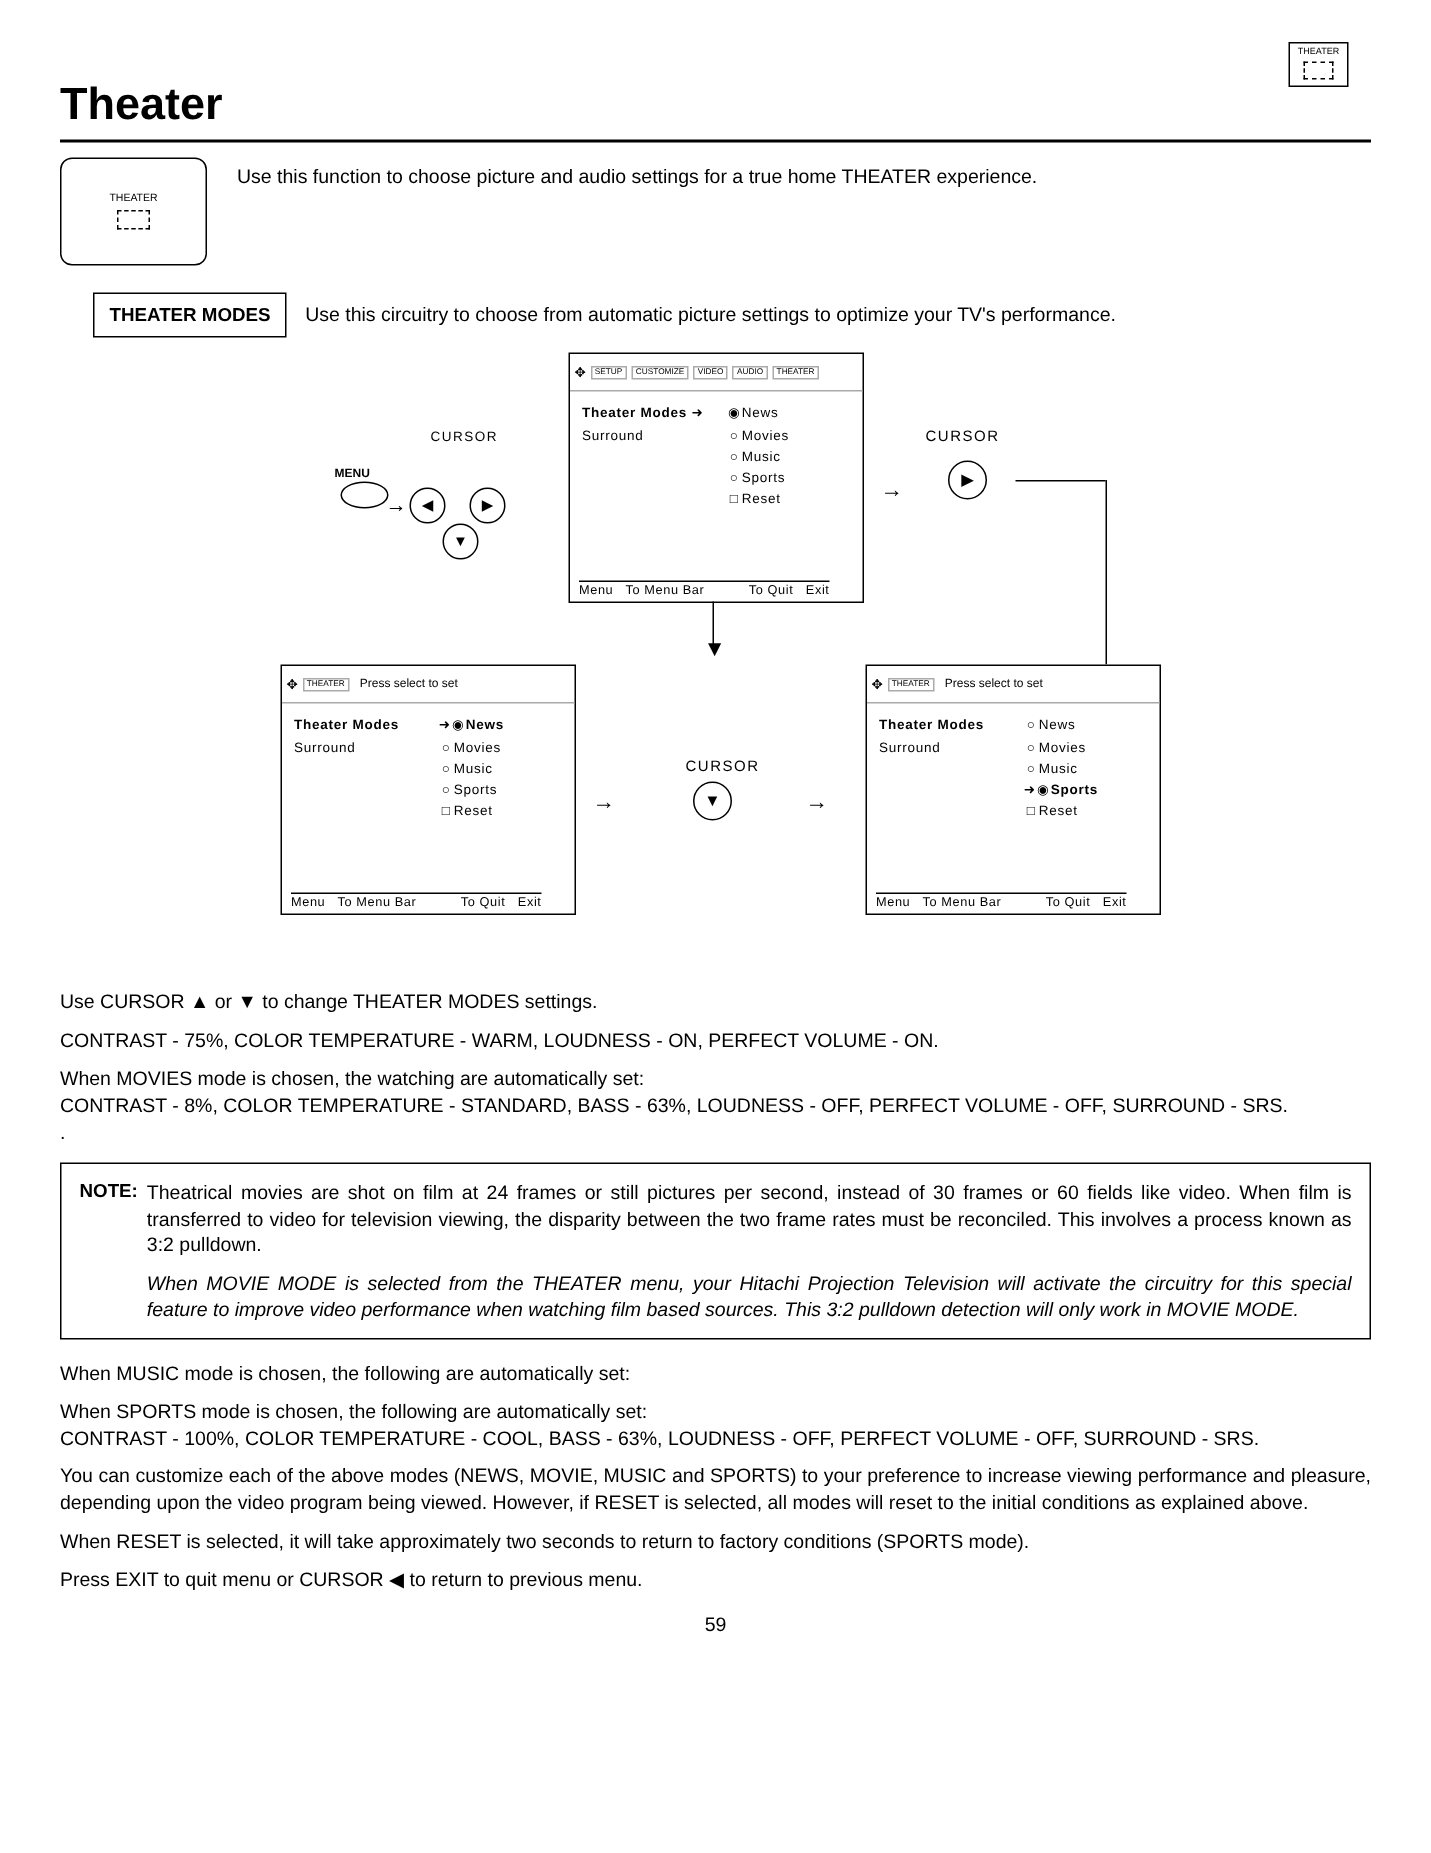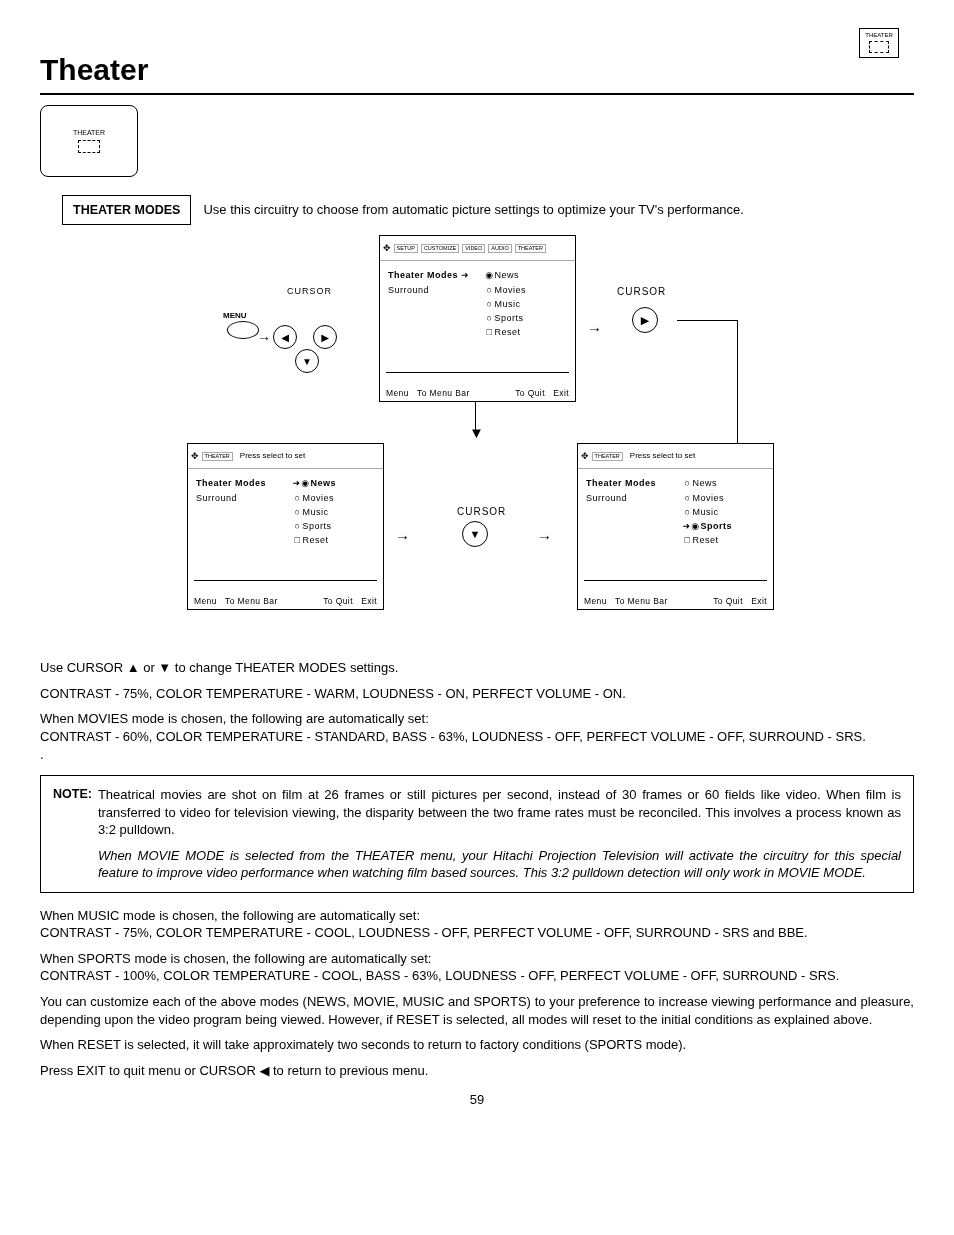--- a/index.html
+++ b/index.html
@@ -129,26 +129,26 @@
     letter-spacing: 0.5px;
     margin: 2px 0;
     white-space: nowrap;
   }
   .arrow-r { display:inline-block; width:8px; }
   .sel { display:inline-block; width:10px; text-align:center; }
   .screen-footer {
     position: absolute;
     bottom: 2px;
     left: 6px;
-    right: 6px;
+    right: 22px;
     border-top: 1px solid #000;
     display: flex;
     justify-content: space-between;
     font-size: 8.5px;
-    padding-top: 15px;
+    padding-top: 0;
     letter-spacing: 0.4px;
   }
   .remote {
     position: absolute;
     left: 150px;
     top: 50px;
     width: 120px;
     text-align: center;
   }
   .remote .lbl { font-size: 9px; letter-spacing: 1px; }
@@ -233,20 +233,21 @@
 <h1 class="title">Theater</h1>
 <hr class="hr">
 
 <div class="intro-row">
   <div class="theater-box">
     <div class="theater-box-inner">
       <span>THEATER</span>
       <div class="film"></div>
     </div>
   </div>
+  <div style="padding-top:4px;">Use this function to choose picture and audio settings for a true home THEATER experience.</div>
 </div>
 
 <div class="modes-row">
   <div class="modes-label-box">THEATER MODES</div>
   <div>Use this circuitry to choose from automatic picture settings to optimize your TV's performance.</div>
 </div>
 
 <div class="diagram-container">
 
   <div class="remote">
@@ -360,38 +361,37 @@
 
 </div>
 
 <div class="body-text">Use CURSOR ▲ or ▼ to change THEATER MODES settings.</div>
 
 <div class="body-text">
   <span class="indent">CONTRAST - 75%, COLOR TEMPERATURE - WARM, LOUDNESS - ON, PERFECT VOLUME - ON.</span>
 </div>
 
 <div class="body-text">
-  <span>When MOVIES mode is chosen, the following are automatically set:</span>
-  <span class="indent">CONTRAST - 60%, COLOR TEMPERATURE - STANDARD, BASS - 63%, LOUDNESS - OFF, PERFECT VOLUME - OFF, SURROUND - SRS.</span>
+  <span>When MOVIES mode is chosen, the watching are automatically set:</span>
+  <span class="indent">CONTRAST - 8%, COLOR TEMPERATURE - STANDARD, BASS - 63%, LOUDNESS - OFF, PERFECT VOLUME - OFF, SURROUND - SRS.</span>
   .
 </div>
 
 <div class="note-box">
   <div class="note-flex">
     <div class="note-label">NOTE:</div>
     <div class="note-body">
-      <div class="justify">Theatrical movies are shot on film at 26 frames or still pictures per second, instead of 30 frames or 60 fields like video. When film is transferred to video for television viewing, the disparity between the two frame rates must be reconciled. This involves a process known as 3:2 pulldown.</div>
+      <div class="justify">Theatrical movies are shot on film at 24 frames or still pictures per second, instead of 30 frames or 60 fields like video. When film is transferred to video for television viewing, the disparity between the two frame rates must be reconciled. This involves a process known as 3:2 pulldown.</div>
       <div class="justify" style="margin-top:8px;font-style:italic;">When MOVIE MODE is selected from the THEATER menu, your Hitachi Projection Television will activate the circuitry for this special feature to improve video performance when watching film based sources. This 3:2 pulldown detection will only work in MOVIE MODE.</div>
     </div>
   </div>
 </div>
 
 <div class="body-text">
   <span>When MUSIC mode is chosen, the following are automatically set:</span>
-  <span class="indent">CONTRAST - 75%, COLOR TEMPERATURE - COOL, LOUDNESS - OFF, PERFECT VOLUME - OFF, SURROUND - SRS and BBE.</span>
 </div>
 
 <div class="body-text">
   <span>When SPORTS mode is chosen, the following are automatically set:</span>
   <span class="indent">CONTRAST - 100%, COLOR TEMPERATURE - COOL, BASS - 63%, LOUDNESS - OFF, PERFECT VOLUME - OFF, SURROUND - SRS.</span>
 </div>
 
 <div class="body-text justify">You can customize each of the above modes (NEWS, MOVIE, MUSIC and SPORTS) to your preference to increase viewing performance and pleasure, depending upon the video program being viewed. However, if RESET is selected, all modes will reset to the initial conditions as explained above.</div>
 
 <div class="body-text">When RESET is selected, it will take approximately two seconds to return to factory conditions (SPORTS mode).</div>

